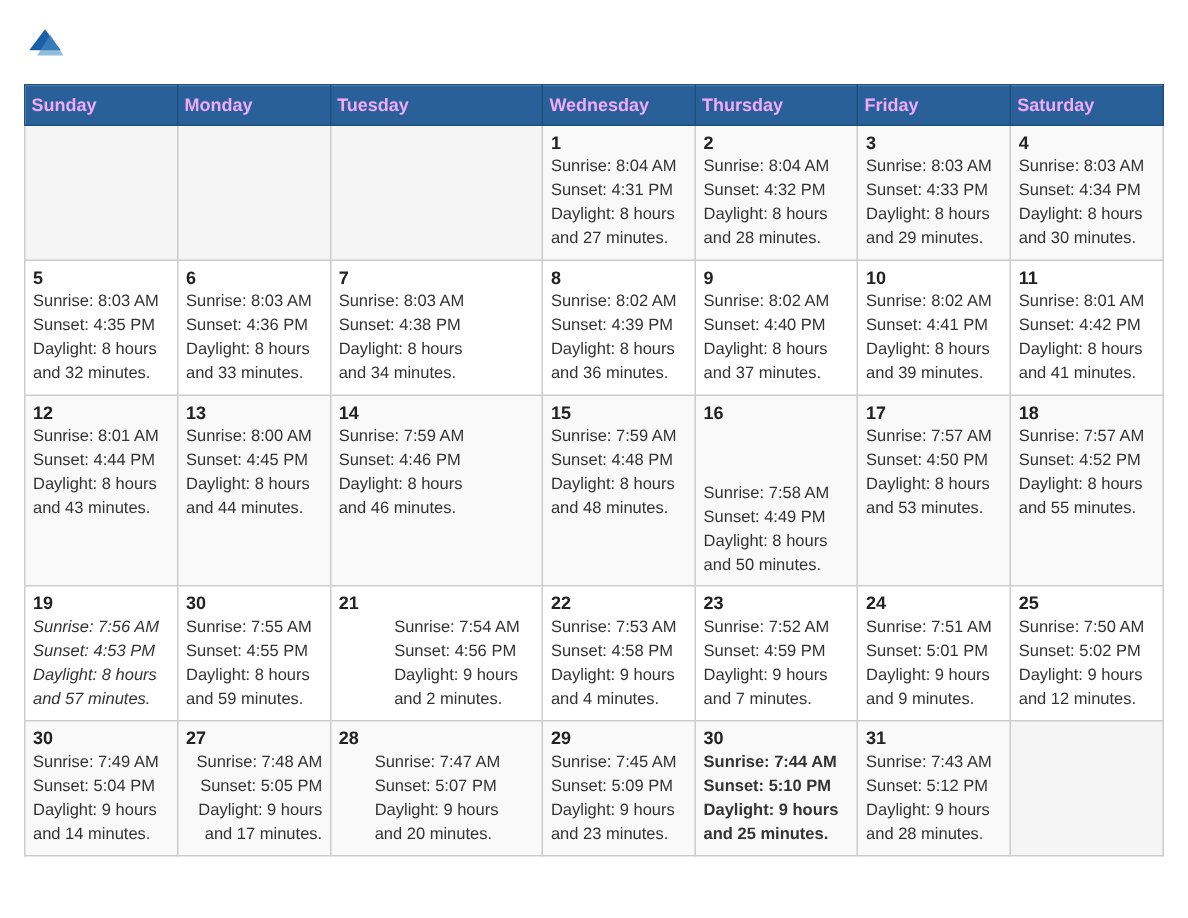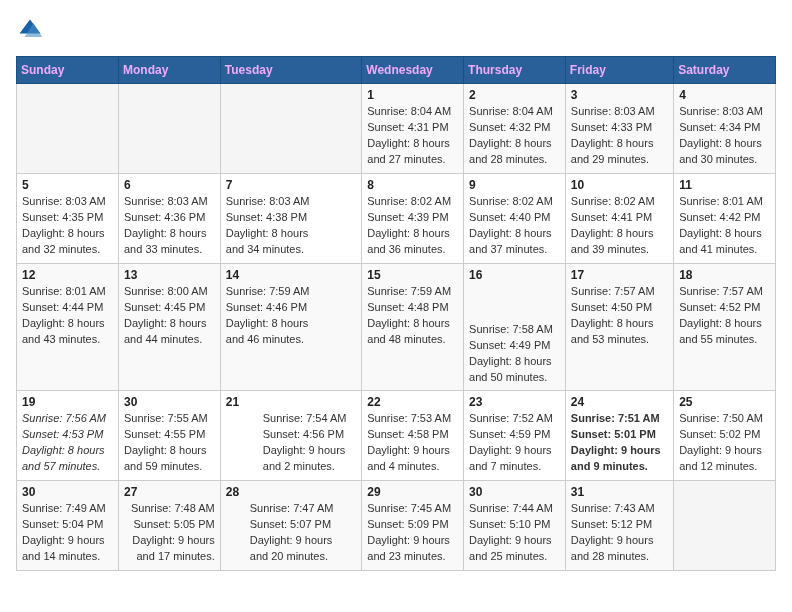--- a/index.html
+++ b/index.html
@@ -294,21 +294,21 @@
         </td>
         <td>
           <span class="day-num">23</span>
           <div class="day-info" style="white-space: pre-line;">Sunrise: 7:52 AM
 Sunset: 4:59 PM
 Daylight: 9 hours
 and 7 minutes.</div>
         </td>
         <td>
           <span class="day-num">24</span>
-          <div class="day-info" style="white-space: pre-line; font-weight: bold;">Sunrise: 7:51 AM
+          <div class="day-info" style="white-space: pre-line;">Sunrise: 7:51 AM
 Sunset: 5:01 PM
 Daylight: 9 hours
 and 9 minutes.</div>
         </td>
         <td>
           <span class="day-num">25</span>
           <div class="day-info" style="white-space: pre-line;">Sunrise: 7:50 AM
 Sunset: 5:02 PM
 Daylight: 9 hours
 and 12 minutes.</div>
@@ -338,21 +338,21 @@
         </td>
         <td>
           <span class="day-num">29</span>
           <div class="day-info" style="white-space: pre-line;">Sunrise: 7:45 AM
 Sunset: 5:09 PM
 Daylight: 9 hours
 and 23 minutes.</div>
         </td>
         <td>
           <span class="day-num">30</span>
-          <div class="day-info" style="white-space: pre-line;">Sunrise: 7:44 AM
+          <div class="day-info" style="white-space: pre-line; font-weight: bold;">Sunrise: 7:44 AM
 Sunset: 5:10 PM
 Daylight: 9 hours
 and 25 minutes.</div>
         </td>
         <td>
           <span class="day-num">31</span>
           <div class="day-info" style="white-space: pre-line;">Sunrise: 7:43 AM
 Sunset: 5:12 PM
 Daylight: 9 hours
 and 28 minutes.</div>

